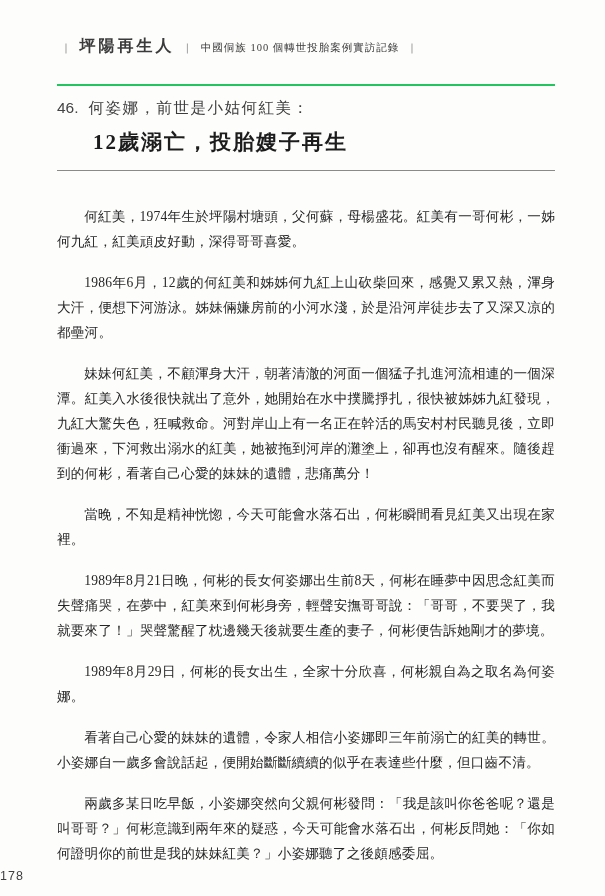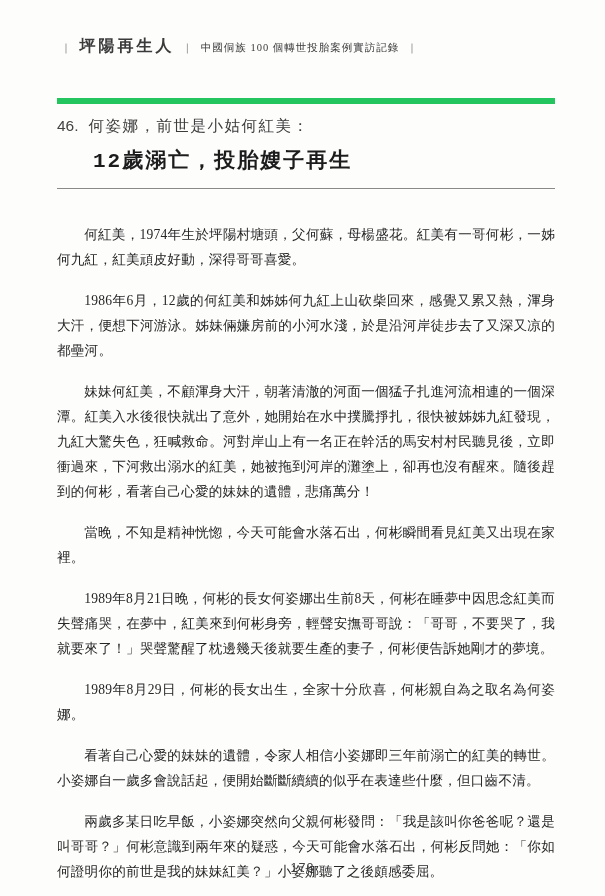--- a/index.html
+++ b/index.html
@@ -42,38 +42,38 @@
     font-weight: 700;
     font-size: 16px;
     letter-spacing: 3px;
   }
   .running-header .book-subtitle {
     font-size: 10.5px;
     letter-spacing: 1px;
   }
   
   .title-block {
-    margin-top: 41px;
-    border-top: 6px solid #22c55e;
+    margin-top: 27px;
+    border-top: 2px solid #22c55e;
     border-bottom: 1px solid #8a8a88;
     padding: 12px 0 14px 0;
   }
   .title-line1 {
     font-family: "Liberation Sans", sans-serif;
     font-size: 15.5px;
     color: #3c3c3c;
     letter-spacing: 1.5px;
   }
   .title-line1 .chapter-no {
     letter-spacing: 0;
     margin-right: 10px;
     color: #444;
   }
   .title-line2 {
-    font-family: Liberation Mono, monospace;
+    font-family: Liberation Serif, serif;
     font-weight: 700;
     font-size: 21px;
     color: #1c1c1c;
     letter-spacing: 2px;
     margin-top: 9px;
     padding-left: 36px;
   }
   
   .body-text {
     padding-top: 17px;
@@ -86,22 +86,21 @@
     text-justify: inter-ideograph;
     text-indent: 2em;
     color: #262626;
     letter-spacing: 0.2px;
   }
   
   .page-number {
     position: absolute;
     left: 0;
     right: 0;
-    bottom: 21px;
-    text-align: center;
+    bottom: 13px;
     font-family: "Liberation Sans", sans-serif;
     font-size: 12.5px;
     color: #3f3f3f;
     letter-spacing: 1px;
   }
 </style>
 </head>
 <body>
 
 <div class="page">

